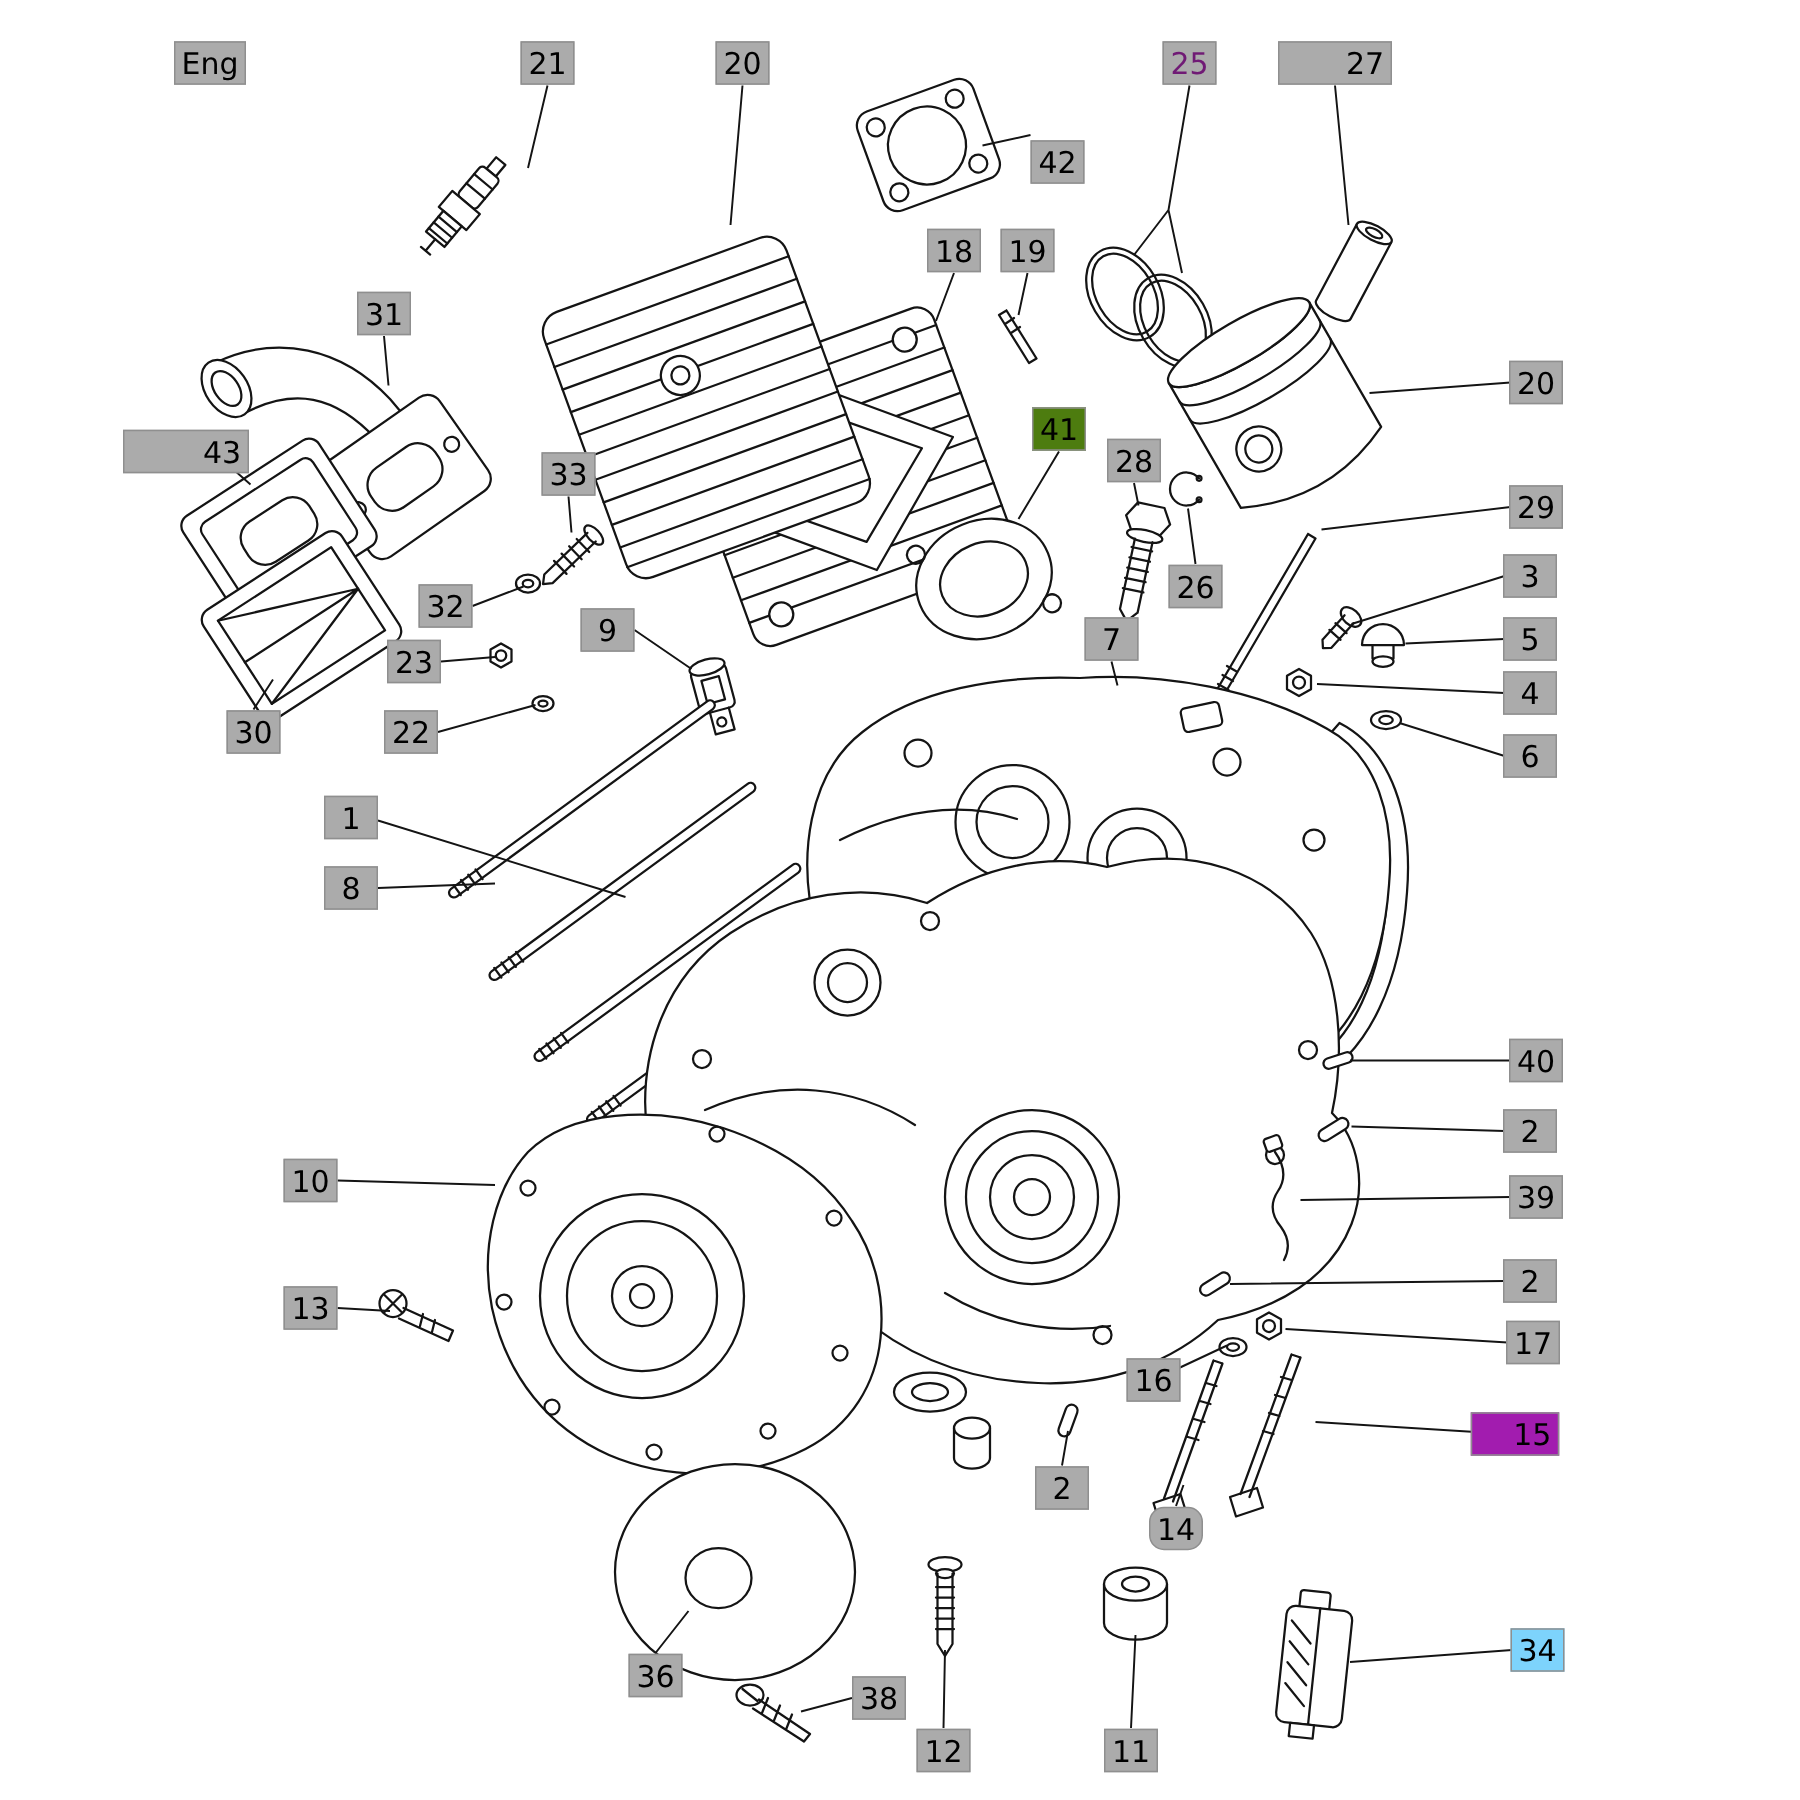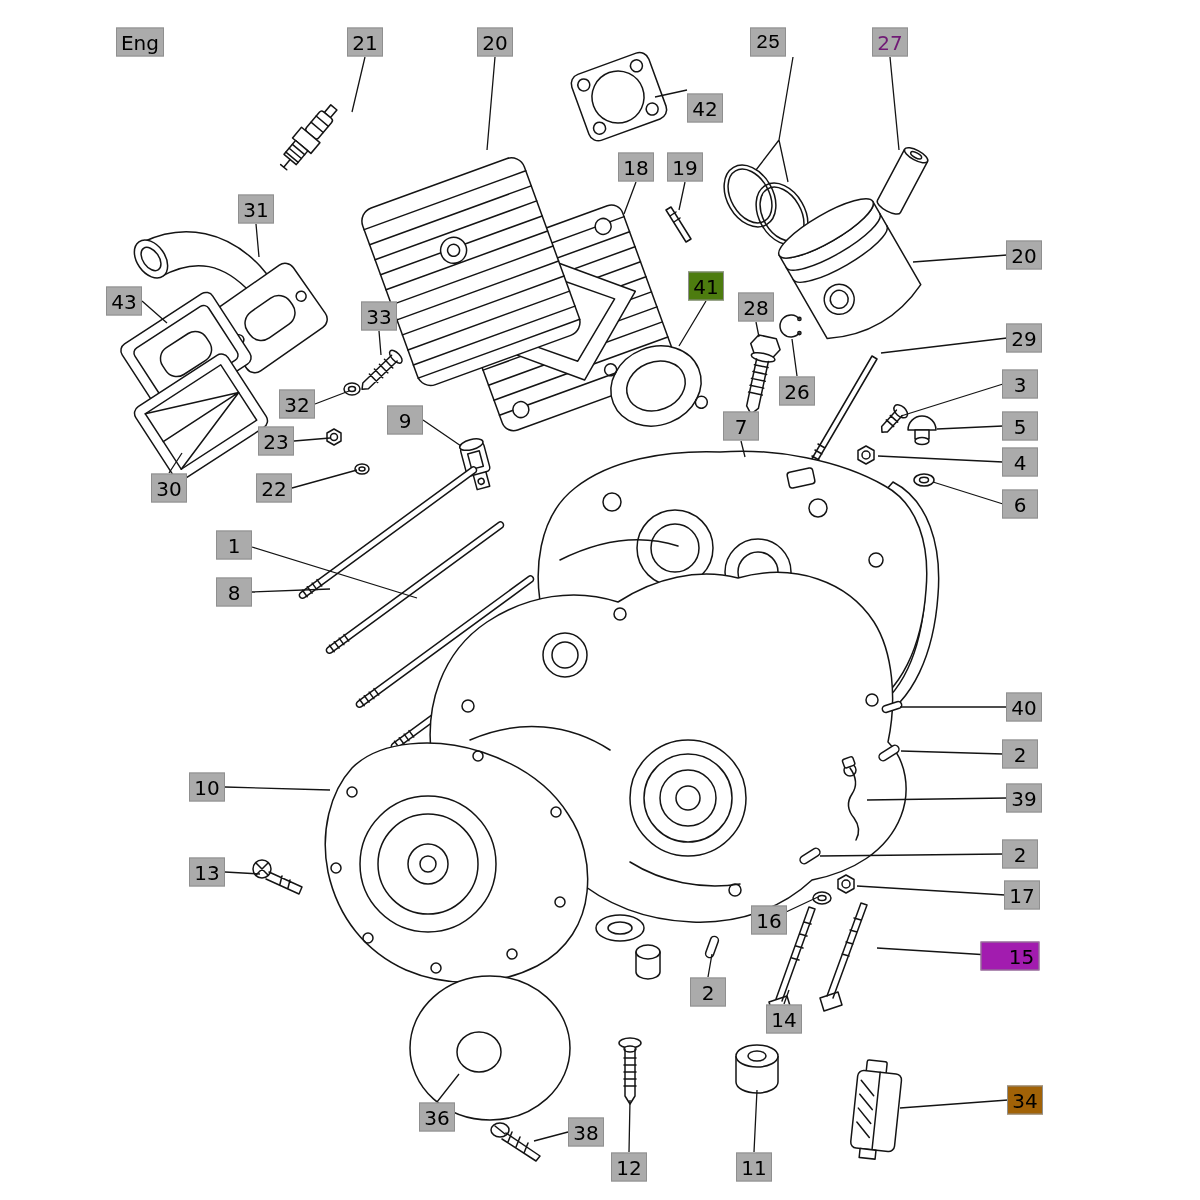--- a/index.html
+++ b/index.html
@@ -334,28 +334,28 @@
         M786,912L818,897 M1005,956L877,948 M708,977L712,954
         M784,1004L789,990 M437,1102L459,1074 M1008,1100L900,1108
         M568,1132L534,1141 M629,1152L630,1100 M754,1152L757,1090"></path>
     </g>
   </svg>
 
   <div style="position:absolute;left:0;top:0;width:1200px;height:1200px;">
       <div class="part-label" style="left: 140px; top: 42px; width: 46px; background: rgb(171, 171, 171); border-color: rgb(143, 143, 143); color: rgb(0, 0, 0);">Eng</div>
       <div class="part-label" style="left: 365px; top: 42px; background: rgb(171, 171, 171); border-color: rgb(143, 143, 143); color: rgb(0, 0, 0);">21</div>
       <div class="part-label" style="left: 495px; top: 42px; background: rgb(171, 171, 171); border-color: rgb(143, 143, 143); color: rgb(0, 0, 0);">20</div>
-      <div class="part-label" style="left: 768px; top: 42px; background: rgb(171, 171, 171); border-color: rgb(143, 143, 143); color: #000000; font-family: Liberation Mono, monospace;">25</div>
-      <div class="part-label" style="left: 890px; top: 42px; background: rgb(171, 171, 171); border-color: rgb(143, 143, 143); color: #701a75;">27</div>
+      <div class="part-label" style="left: 793px; top: 42px; background: rgb(171, 171, 171); border-color: rgb(143, 143, 143); color: #701a75;">25</div>
+      <div class="part-label" style="left: 890px; top: 42px; background: rgb(171, 171, 171); border-color: rgb(143, 143, 143); color: #000000; padding-left: 40px;">27</div>
       <div class="part-label" style="left: 705px; top: 108px; background: rgb(171, 171, 171); border-color: rgb(143, 143, 143); color: rgb(0, 0, 0);">42</div>
       <div class="part-label" style="left: 636px; top: 167px; background: rgb(171, 171, 171); border-color: rgb(143, 143, 143); color: rgb(0, 0, 0);">18</div>
       <div class="part-label" style="left: 685px; top: 167px; background: rgb(171, 171, 171); border-color: rgb(143, 143, 143); color: rgb(0, 0, 0);">19</div>
       <div class="part-label" style="left: 256px; top: 209px; background: rgb(171, 171, 171); border-color: rgb(143, 143, 143); color: rgb(0, 0, 0);">31</div>
       <div class="part-label" style="left: 1024px; top: 255px; background: rgb(171, 171, 171); border-color: rgb(143, 143, 143); color: rgb(0, 0, 0);">20</div>
-      <div class="part-label" style="left: 124px; top: 301px; background: rgb(171, 171, 171); border-color: rgb(143, 143, 143); color: rgb(0, 0, 0);">43</div>
+      <div class="part-label" style="left: 124px; top: 301px; background: rgb(171, 171, 171); border-color: rgb(143, 143, 143); color: rgb(0, 0, 0); padding-left: 48px;">43</div>
       <div class="part-label" style="left: 379px; top: 316px; background: rgb(171, 171, 171); border-color: rgb(143, 143, 143); color: rgb(0, 0, 0);">33</div>
       <div class="part-label" style="left: 706px; top: 286px; background: #4d7c0f; border-color: rgb(143, 143, 143); color: rgb(0, 0, 0);">41</div>
       <div class="part-label" style="left: 756px; top: 307px; background: rgb(171, 171, 171); border-color: rgb(143, 143, 143); color: rgb(0, 0, 0);">28</div>
       <div class="part-label" style="left: 1024px; top: 338px; background: rgb(171, 171, 171); border-color: rgb(143, 143, 143); color: rgb(0, 0, 0);">29</div>
       <div class="part-label" style="left: 1020px; top: 384px; background: rgb(171, 171, 171); border-color: rgb(143, 143, 143); color: rgb(0, 0, 0);">3</div>
       <div class="part-label" style="left: 797px; top: 391px; background: rgb(171, 171, 171); border-color: rgb(143, 143, 143); color: rgb(0, 0, 0);">26</div>
       <div class="part-label" style="left: 297px; top: 404px; background: rgb(171, 171, 171); border-color: rgb(143, 143, 143); color: rgb(0, 0, 0);">32</div>
       <div class="part-label" style="left: 405px; top: 420px; background: rgb(171, 171, 171); border-color: rgb(143, 143, 143); color: rgb(0, 0, 0);">9</div>
       <div class="part-label" style="left: 1020px; top: 426px; background: rgb(171, 171, 171); border-color: rgb(143, 143, 143); color: rgb(0, 0, 0);">5</div>
       <div class="part-label" style="left: 276px; top: 441px; background: rgb(171, 171, 171); border-color: rgb(143, 143, 143); color: rgb(0, 0, 0);">23</div>
@@ -369,20 +369,20 @@
       <div class="part-label" style="left: 1024px; top: 707px; background: rgb(171, 171, 171); border-color: rgb(143, 143, 143); color: rgb(0, 0, 0);">40</div>
       <div class="part-label" style="left: 1020px; top: 754px; background: rgb(171, 171, 171); border-color: rgb(143, 143, 143); color: rgb(0, 0, 0);">2</div>
       <div class="part-label" style="left: 207px; top: 787px; background: rgb(171, 171, 171); border-color: rgb(143, 143, 143); color: rgb(0, 0, 0);">10</div>
       <div class="part-label" style="left: 1024px; top: 798px; background: rgb(171, 171, 171); border-color: rgb(143, 143, 143); color: rgb(0, 0, 0);">39</div>
       <div class="part-label" style="left: 1020px; top: 854px; background: rgb(171, 171, 171); border-color: rgb(143, 143, 143); color: rgb(0, 0, 0);">2</div>
       <div class="part-label" style="left: 207px; top: 872px; background: rgb(171, 171, 171); border-color: rgb(143, 143, 143); color: rgb(0, 0, 0);">13</div>
       <div class="part-label" style="left: 1022px; top: 895px; background: rgb(171, 171, 171); border-color: rgb(143, 143, 143); color: rgb(0, 0, 0);">17</div>
       <div class="part-label" style="left: 769px; top: 920px; background: rgb(171, 171, 171); border-color: rgb(143, 143, 143); color: rgb(0, 0, 0);">16</div>
       <div class="part-label" style="left: 1010px; top: 956px; background: #a21caf; border-color: rgb(143, 143, 143); color: rgb(0, 0, 0); padding-left: 23px;">15</div>
       <div class="part-label" style="left: 708px; top: 992px; background: rgb(171, 171, 171); border-color: rgb(143, 143, 143); color: rgb(0, 0, 0);">2</div>
-      <div class="part-label" style="left: 784px; top: 1019px; background: rgb(171, 171, 171); border-color: rgb(143, 143, 143); color: rgb(0, 0, 0);">14</div>
+      <div class="part-label" style="left: 784px; top: 1019px; background: rgb(171, 171, 171); border-color: rgb(143, 143, 143); color: rgb(0, 0, 0); border-radius: 10px;">14</div>
       <div class="part-label" style="left: 437px; top: 1117px; background: rgb(171, 171, 171); border-color: rgb(143, 143, 143); color: rgb(0, 0, 0);">36</div>
-      <div class="part-label" style="left: 1025px; top: 1100px; background: #a16207; border-color: rgb(143, 143, 143); color: rgb(0, 0, 0);">34</div>
+      <div class="part-label" style="left: 1025px; top: 1100px; background: #7dd3fc; border-color: rgb(143, 143, 143); color: rgb(0, 0, 0);">34</div>
       <div class="part-label" style="left: 586px; top: 1132px; background: rgb(171, 171, 171); border-color: rgb(143, 143, 143); color: rgb(0, 0, 0);">38</div>
       <div class="part-label" style="left: 629px; top: 1167px; background: rgb(171, 171, 171); border-color: rgb(143, 143, 143); color: rgb(0, 0, 0);">12</div>
       <div class="part-label" style="left: 754px; top: 1167px; background: rgb(171, 171, 171); border-color: rgb(143, 143, 143); color: rgb(0, 0, 0);">11</div>
     </div>
 </div>
 
 </body></html>

